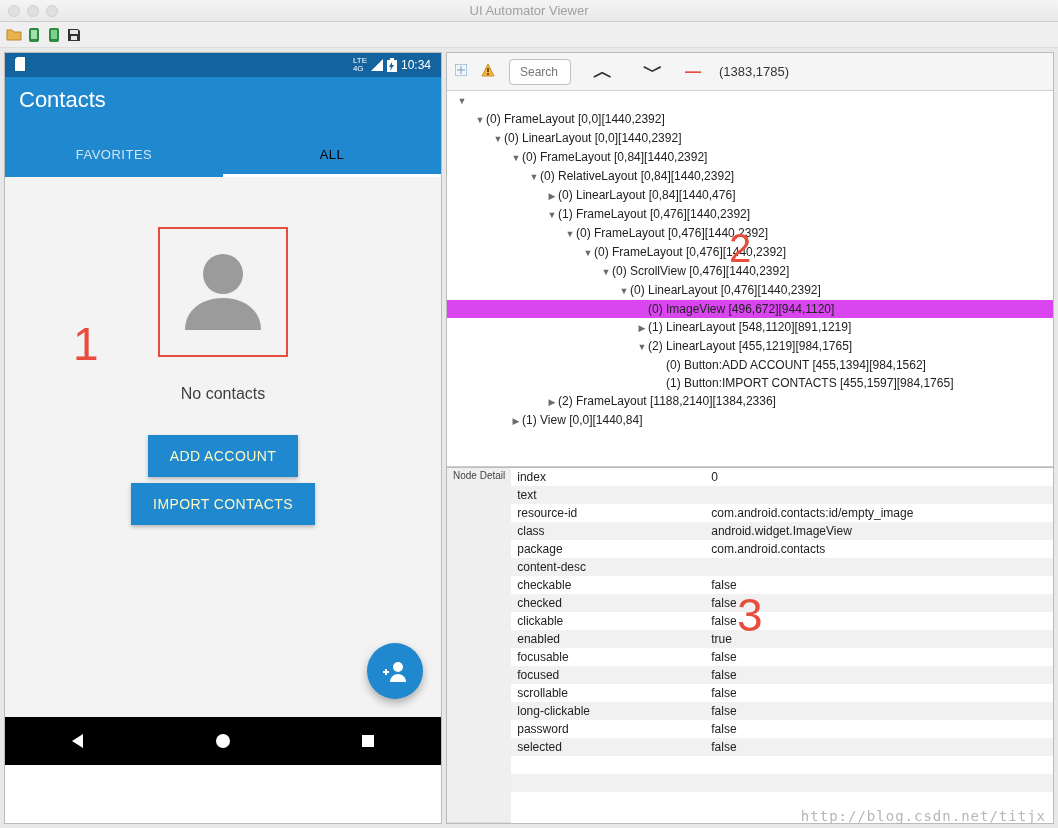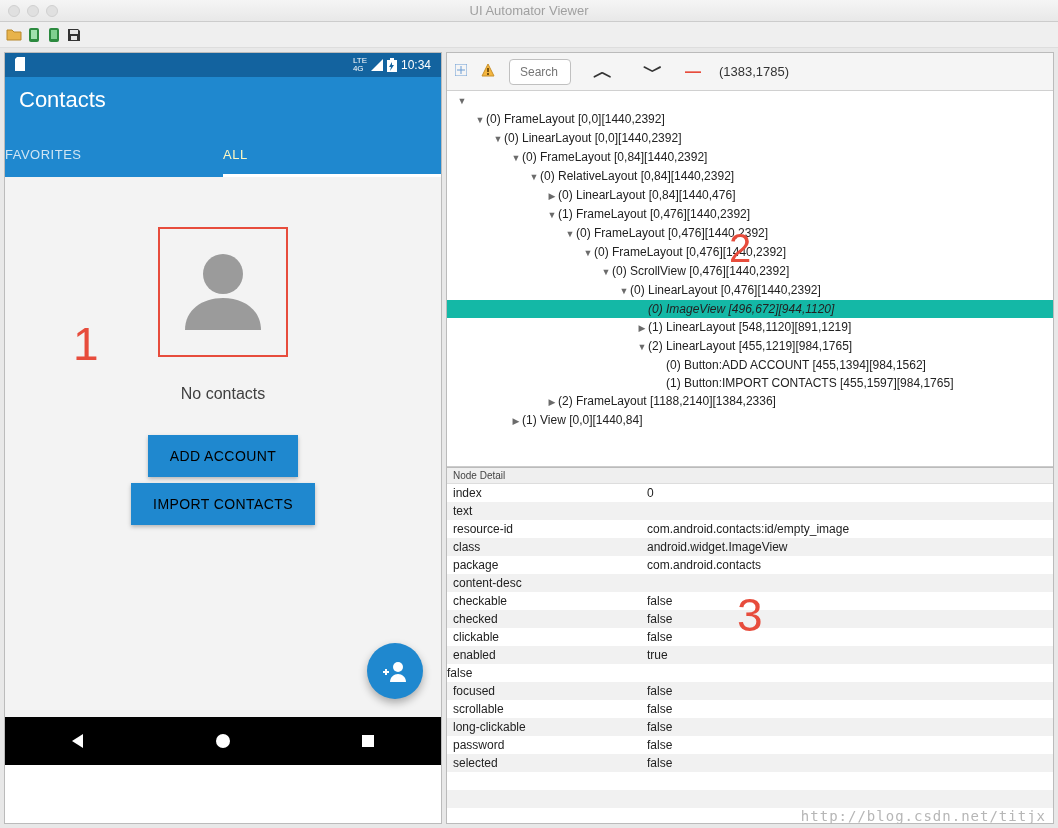--- a/index.html
+++ b/index.html
@@ -77,26 +77,27 @@
   color: #fff;
 }
 .phone-title {
   font-size: 22px;
   font-weight: 500;
   padding: 10px 14px 20px;
 }
 .phone-tabs { display:flex; }
 .phone-tab {
   flex: 1;
+  text-align: center;
   padding: 14px 0 12px;
   font-size: 13px;
   letter-spacing: 0.5px;
   color: #d0e5f3;
 }
-.phone-tab.active { color: #fef9c3; border-bottom: 3px solid #fff; }
+.phone-tab.active { color: #000000; border-bottom: 3px solid #fff; }
 
 .phone-body {
   background: #f3f3f3;
   height: 540px;
   position: relative;
   display: flex;
   flex-direction: column;
   align-items: center;
   padding-top: 50px;
 }
@@ -107,21 +108,21 @@
 }
 .avatar-box svg { display:block; }
 .no-contacts {
   margin-top: 28px;
   color: #404040;
   font-size: 16px;
 }
 .phone-btn {
   margin-top: 32px;
   background: #1f88cf;
-  color: #000000;
+  color: #fef9c3;
   border: none;
   padding: 13px 22px;
   font-size: 14px;
   font-weight: 500;
   box-shadow: 0 2px 4px rgba(0,0,0,.25);
   letter-spacing: .4px;
 }
 .phone-btn + .phone-btn { margin-top: 6px; }
 .fab {
   position: absolute;
@@ -175,32 +176,31 @@
 .tree-view {
   flex: 1;
   overflow: auto;
   background: #fff;
   font-size: 12px;
   line-height: 18px;
   border-bottom: 1px solid #ccc;
   position: relative;
 }
 .tree-view .row { white-space: nowrap; padding-right: 10px;}
-.tree-view .row.sel { background: #14b8a6; font-style: italic; }
+.tree-view .row.sel { background: #d946ef; }
 .tri { display:inline-block; width:10px; text-align:center; color:#6b6b6b; font-size: 9px; margin-right:1px;}
 
 .red-2 { position:absolute; top:148px; left:282px; color:#e74c3c; font-size:40px; font-weight:500; z-index:5;}
 
 .detail-panel {
   height: 356px;
   border-top: 1px solid #bbb;
   background: #fff;
   position: relative;
   display:flex;
-  flex-direction:column;
 }
 .detail-header {
   font-size: 10px;
   padding: 2px 6px;
   background: #efefef;
   border-bottom: 1px solid #ddd;
   color: #444;
 }
 .detail-table {
   overflow: auto;
@@ -406,20 +406,21 @@
           </div>
           <div class="detail-row">
             <div class="detail-key">clickable</div>
             <div class="detail-val">false</div>
           </div>
           <div class="detail-row">
             <div class="detail-key">enabled</div>
             <div class="detail-val">true</div>
           </div>
           <div class="detail-row">
+            <div class="detail-key">focusable</div>
             <div class="detail-val">false</div>
           </div>
           <div class="detail-row">
             <div class="detail-key">focused</div>
             <div class="detail-val">false</div>
           </div>
           <div class="detail-row">
             <div class="detail-key">scrollable</div>
             <div class="detail-val">false</div>
           </div>

